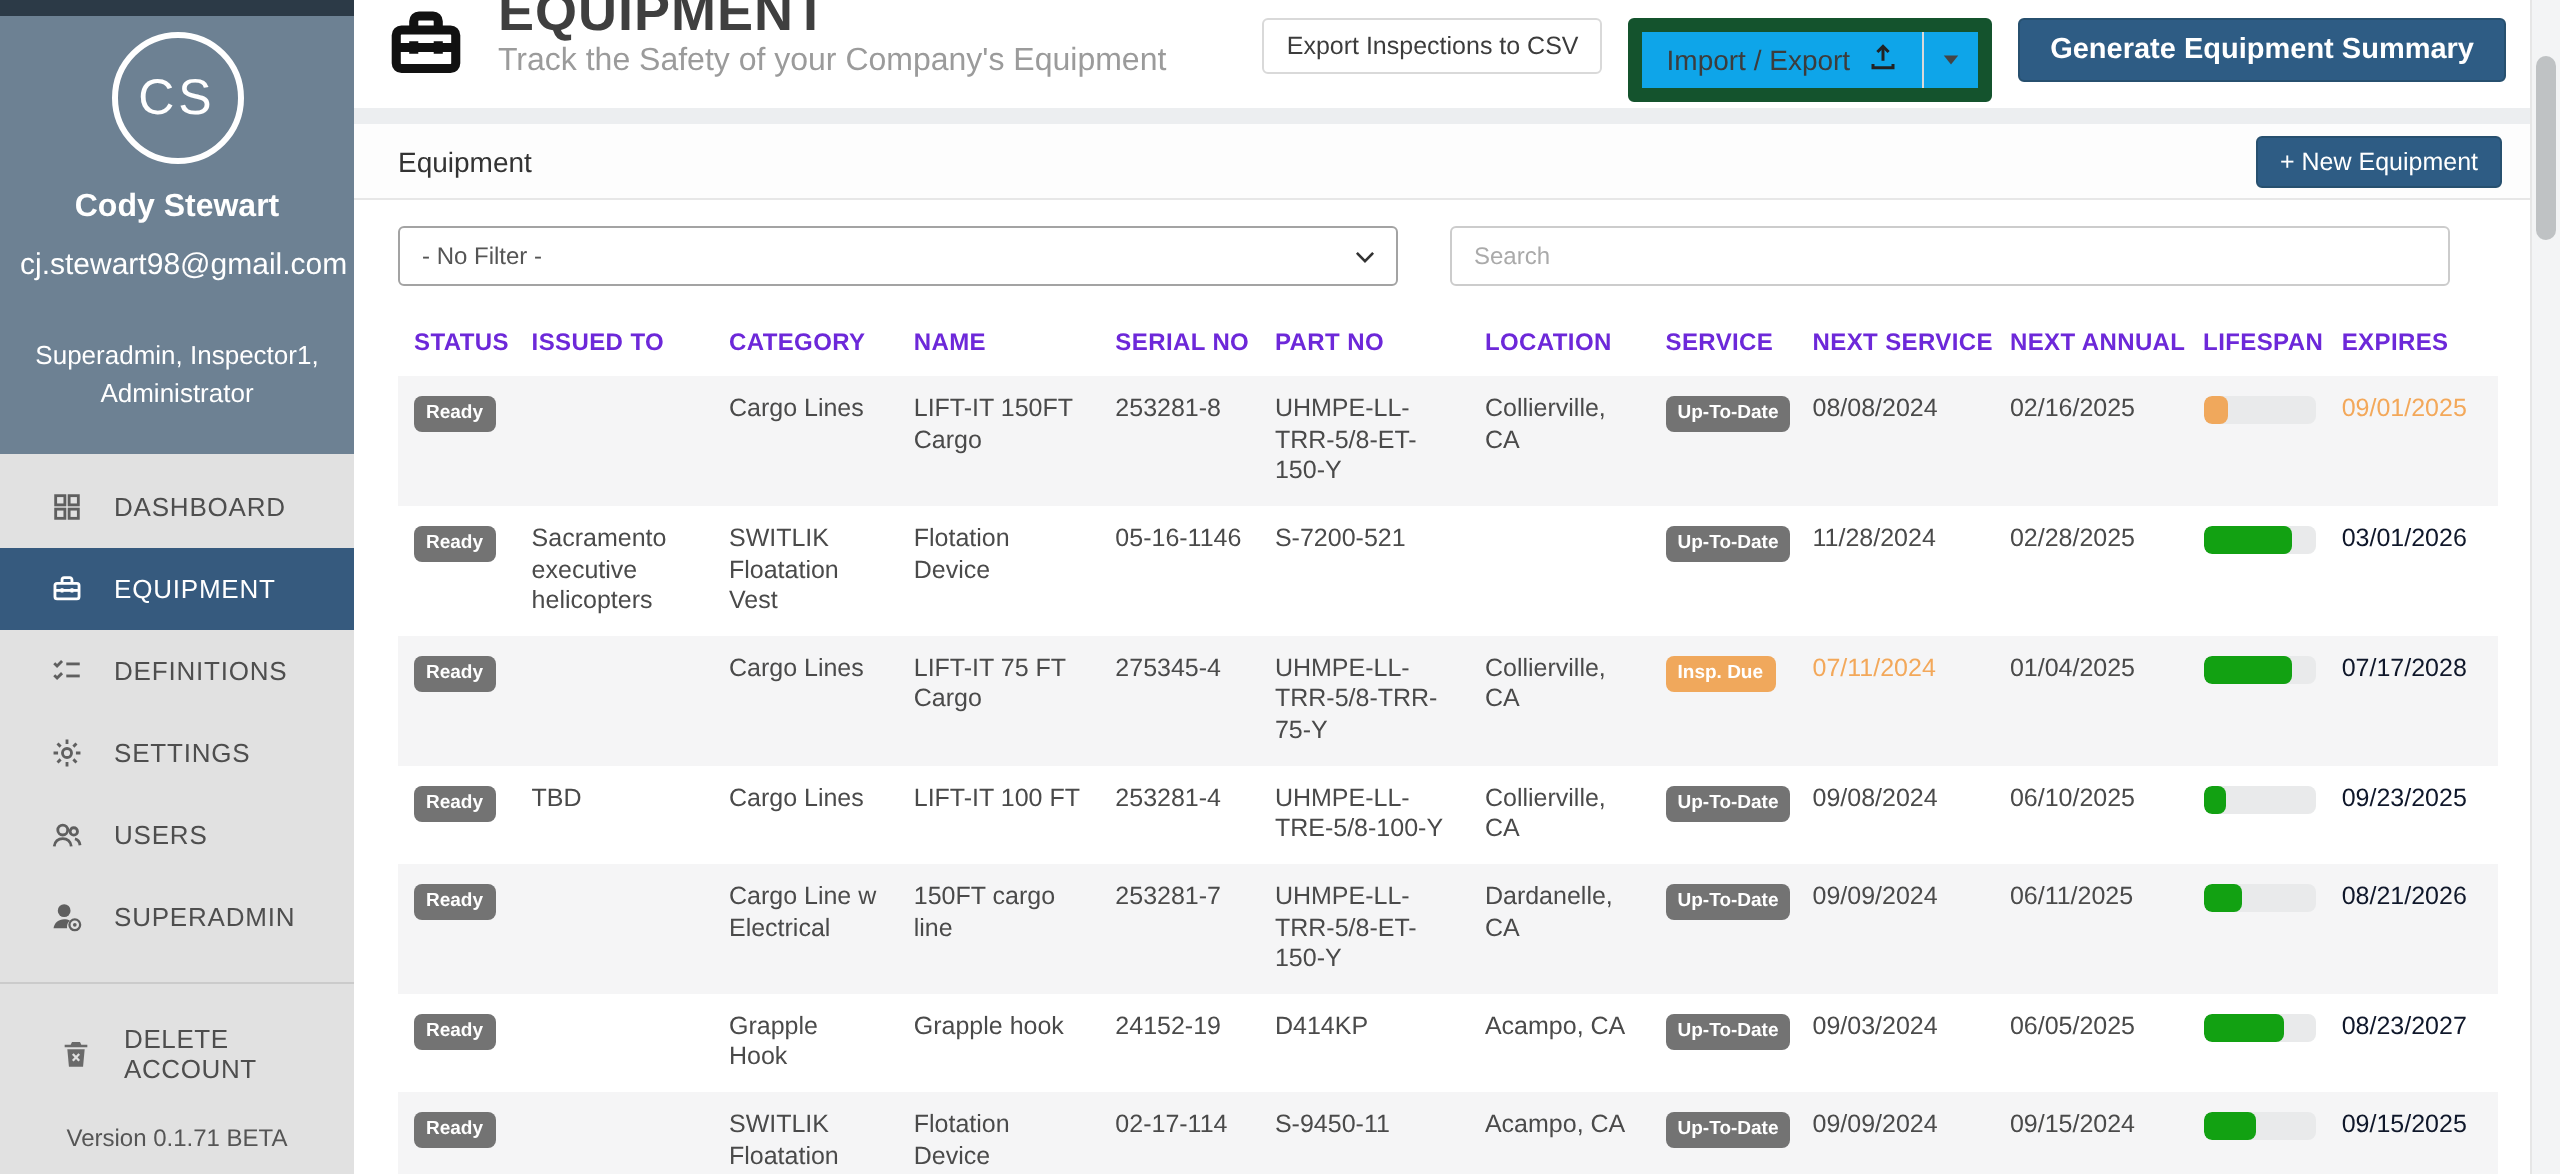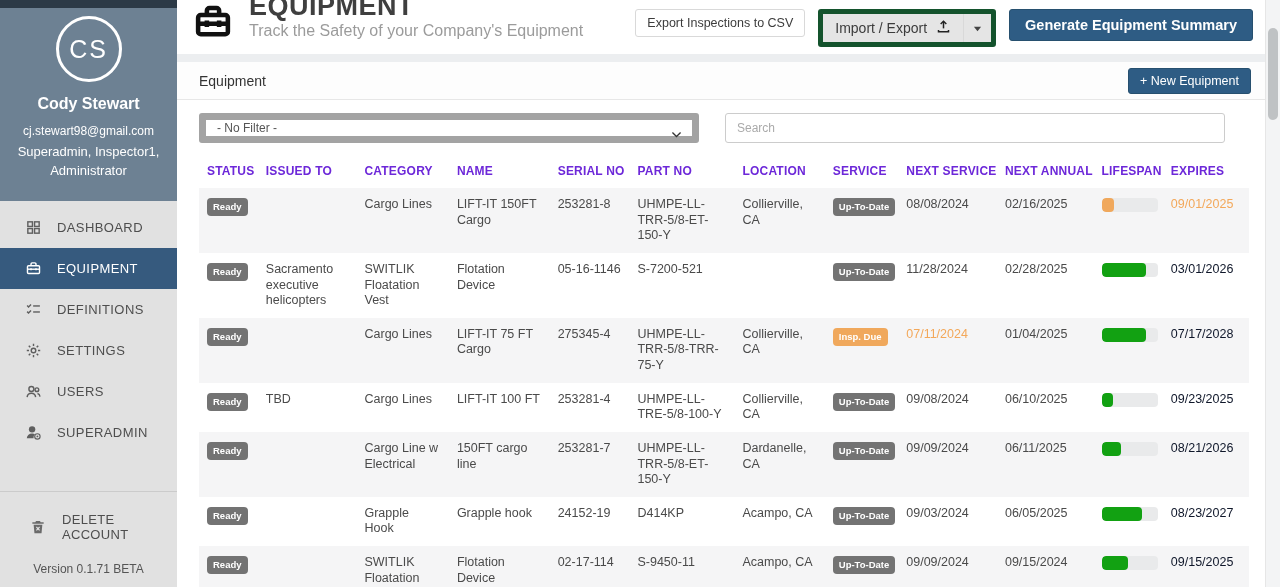--- a/index.html
+++ b/index.html
@@ -12,21 +12,21 @@
   .app { display:flex; width:1280px; height:587px; }
 
   
   .sidebar { width:177px; flex:none; background:#e1e1e1; display:flex; flex-direction:column; }
   .sidebar-topstrip { height:8px; background:#2c3a47; flex:none; }
   .profile { background:#6d8193; color:#fff; text-align:center; padding:6px 10px 20px; flex:none; }
   .avatar { width:66px; height:66px; border:3px solid #fff; border-radius:50%;
             margin:2px auto 13px; display:flex; align-items:center; justify-content:center;
             font-size:25px; letter-spacing:2px; color:#fff; }
   .profile-name { font-size:16px; font-weight:bold; margin-bottom:11px; }
-  .profile-email { font-size:12px; margin-bottom:5px; }
+  .profile-email { font-size:15px; margin-bottom:28px; }
   .profile-roles { font-size:13px; line-height:1.45; padding:0 4px; }
 
   nav { flex:1; padding-top:6px; }
   .nav-item { display:flex; align-items:center; gap:15px; padding:12px 8px 12px 25px;
               font-size:13px; color:#4e4e4e; letter-spacing:.4px; cursor:pointer; }
   .nav-item .nicon { width:17px; height:17px; color:#5f5f5f; flex:none; display:flex; }
   .nav-item svg { width:17px; height:17px; }
   .nav-item.active { background:#365a7e; color:#fff; }
   .nav-item.active .nicon { color:#fff; }
 
@@ -46,38 +46,38 @@
             display:flex; align-items:flex-start; padding:0 12px 0 14px; }
   .title-group { display:flex; gap:14px; }
   .hd-toolbox { width:44px; height:42px; color:#111; margin-top:1px; flex:none; }
   .hd-toolbox svg { width:44px; height:42px; }
   .page-title { font-size:27px; color:#3f3f3f; font-weight:600; line-height:1.05; margin-top:-8px; letter-spacing:.5px; }
   .page-subtitle { font-size:16px; color:#9b9b9b; margin-top:2px; }
 
   .topbar-actions { margin-left:auto; display:flex; gap:13px; align-items:flex-start; margin-top:9px; }
   .btn { border-radius:3px; cursor:pointer; font-family:inherit; white-space:nowrap; }
   .btn-light { background:#fff; border:1px solid #d9d9d9; color:#3c3c3c; font-size:12.5px; padding:6px 11px; }
-  .btn-split { display:flex; align-items:stretch; border:5px solid #14532d; border-radius:3px; background:#e5e5e5; }
+  .btn-split { display:flex; align-items:stretch; border:7px solid #14532d; border-radius:3px; background:#0ea5e9; }
   .btn-split-main { display:flex; align-items:center; gap:9px; padding:5px 12px; font-size:14px; color:#3c3c3c; cursor:pointer; }
   .btn-split-main svg { width:15px; height:15px; }
   .btn-split-caret { border-left:1px solid #d9d9d9; display:flex; align-items:center; padding:0 9px; cursor:pointer; }
   .btn-split-caret svg { width:9px; height:9px; }
   .btn-primary { background:#2e5c84; border:1px solid #27506f; color:#fff; font-size:14.5px; padding:7px 15px; font-weight:600; }
 
   .gap-strip { height:8px; flex:none; }
 
   .card { background:#fff; flex:1; display:flex; flex-direction:column; overflow:hidden; }
   .card-header { background:#fdfdfd; border-bottom:1px solid #e7e7e7; height:38px; flex:none;
                  display:flex; align-items:center; justify-content:space-between; padding:0 14px 0 22px; }
   .card-title { font-size:14px; color:#333; }
   .btn-new { background:#2e5c84; border:1px solid #27506f; color:#fff; font-size:12.5px; padding:5px 11px; }
 
   .card-body { padding:13px 16px 0 22px; flex:1; overflow:hidden; }
   .filters { display:flex; gap:26px; margin-bottom:15px; }
-  .select-box { width:500px; height:30px; border:7px solid #a3a3a3; border-radius:3px; background:#fff;
+  .select-box { width:500px; height:30px; border:1px solid #a3a3a3; border-radius:3px; background:#fff;
                 position:relative; display:flex; align-items:center; padding:0 11px; font-size:12px; color:#555; cursor:pointer; }
   .select-caret { position:absolute; right:9px; top:8px; width:13px; height:13px; color:#444; }
   .select-caret svg { width:13px; height:13px; }
   .search-input { width:500px; height:30px; border:1px solid #ccc; border-radius:3px;
                   font-size:12px; color:#333; padding:0 11px; font-family:inherit; outline:none; }
   .search-input::placeholder { color:#aaa; }
 
   table { width:100%; border-collapse:collapse; table-layout:fixed; }
   thead th { text-align:left; font-size:12px; color:#6d28d9; font-weight:bold;
              padding:6px 8px 10px 8px; white-space:nowrap; letter-spacing:.2px; }

